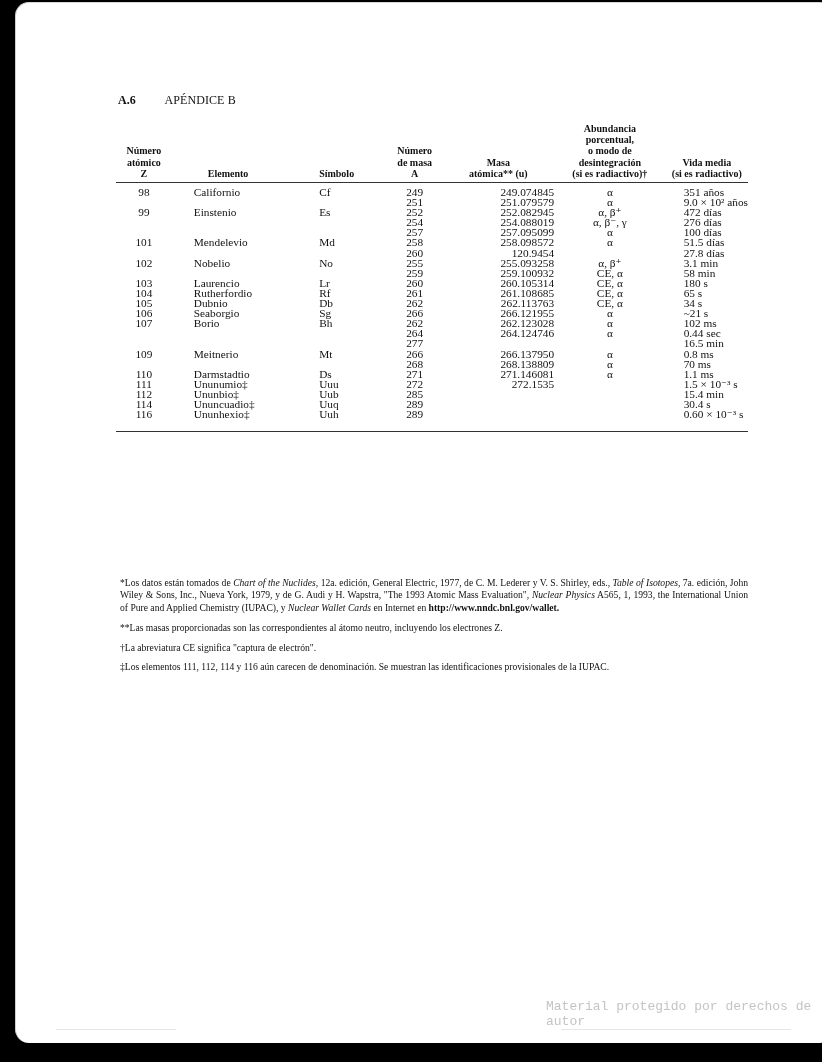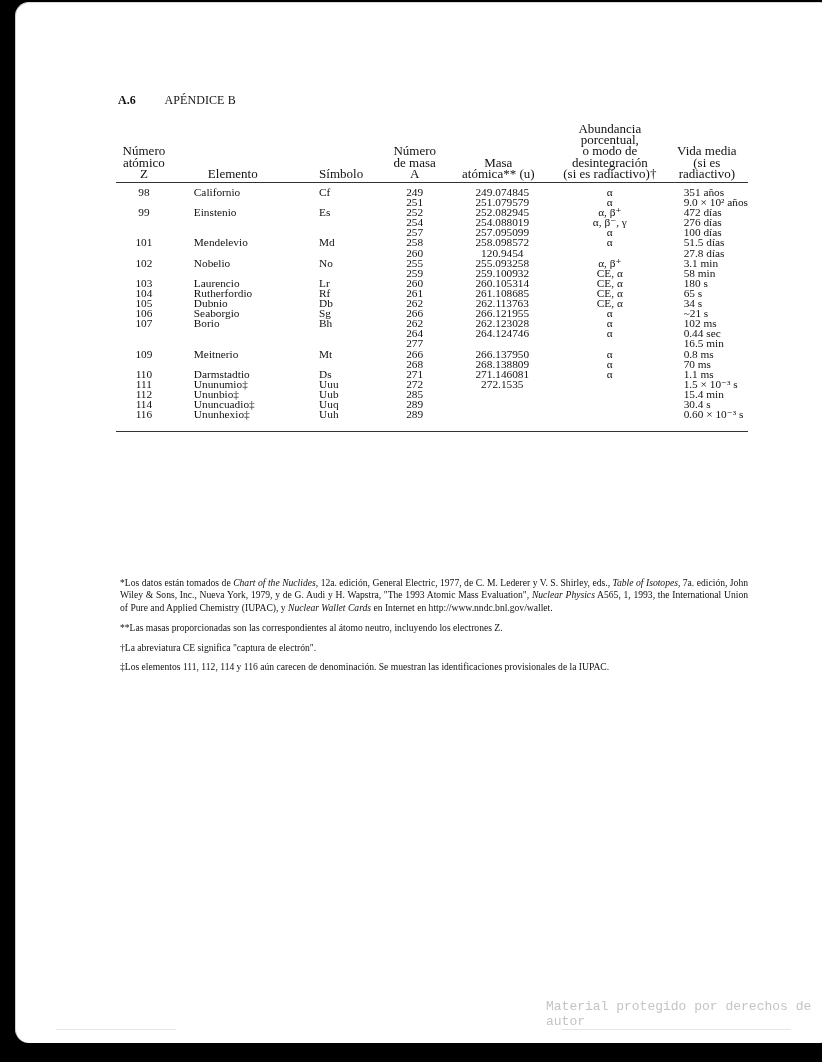--- a/index.html
+++ b/index.html
@@ -16,46 +16,46 @@
   }
   .running-head {
     position: absolute; left: 102px; top: 90px; font-size: 12px; letter-spacing: 0.1px;
   }
   .running-head .pg { font-weight: bold; margin-right: 26px; }
   table.nuclides {
     position: absolute; left: 100px; top: 120px; width: 632px;
     border-collapse: collapse; font-size: 11.3px;
   }
   table.nuclides th {
-    font-weight: normal; font-size: 13px; line-height: 11.2px; vertical-align: bottom;
+    font-weight: bold; font-size: 10px; line-height: 11.2px; vertical-align: bottom;
     padding: 0 0 3px 0; border-bottom: 1.5px solid #333;
   }
   table.nuclides td {
     padding: 0; height: 10.1px; line-height: 10.1px; white-space: nowrap; vertical-align: middle;
   }
   table.nuclides tbody tr:first-child td { padding-top: 4px; }
   table.nuclides tbody tr:last-child td { border-bottom: 1.5px solid #333; padding-bottom: 12px; }
   .c-z { width: 56px; text-align: center; }
   .c-el { width: 112px; text-align: left; padding-left: 22px !important; }
   .c-sym { width: 68px; text-align: left; }
   .c-a { width: 56px; text-align: center; }
-  .c-mass { width: 104px; text-align: center; padding-left: 8px !important; }
+  .c-mass { width: 104px; text-align: right; padding-left: 8px !important; }
   th.c-el { text-align: left; padding-left: 36px !important; }
   th.c-sym { text-align: left; }
   th.c-mass { text-align: center; padding-left: 0 !important; }
   .c-mode { width: 112px; text-align: center; }
   .c-life { text-align: left; padding-left: 18px !important; }
   th.c-life { text-align: center; padding-left: 0 !important; }
   .footnotes {
     position: absolute; left: 104px; top: 574px; width: 628px; font-size: 9.6px; line-height: 12.4px;
   }
   .footnotes p { margin: 0 0 7px 0; text-align: justify; }
   .footnotes p.first { margin-bottom: 8px; }
   .footnotes i { font-style: italic; }
-  .footnotes b { font-weight: normal; margin-top: 32px; }
+  .footnotes b { font-weight: bold; margin-top: 32px; }
   .watermark {
     position: absolute; left: 530px; top: 996px; font-family: Liberation Mono, monospace;
     font-size: 13px; color: #c4c4c4;
   }
   .faint-line {
     position: absolute; top: 1026px; height: 1px; background: #e6e6e6;
   }
   .bottom-bar {
     position: absolute; left: 0; top: 1043px; width: 822px; height: 19px; background: #000;
   }

